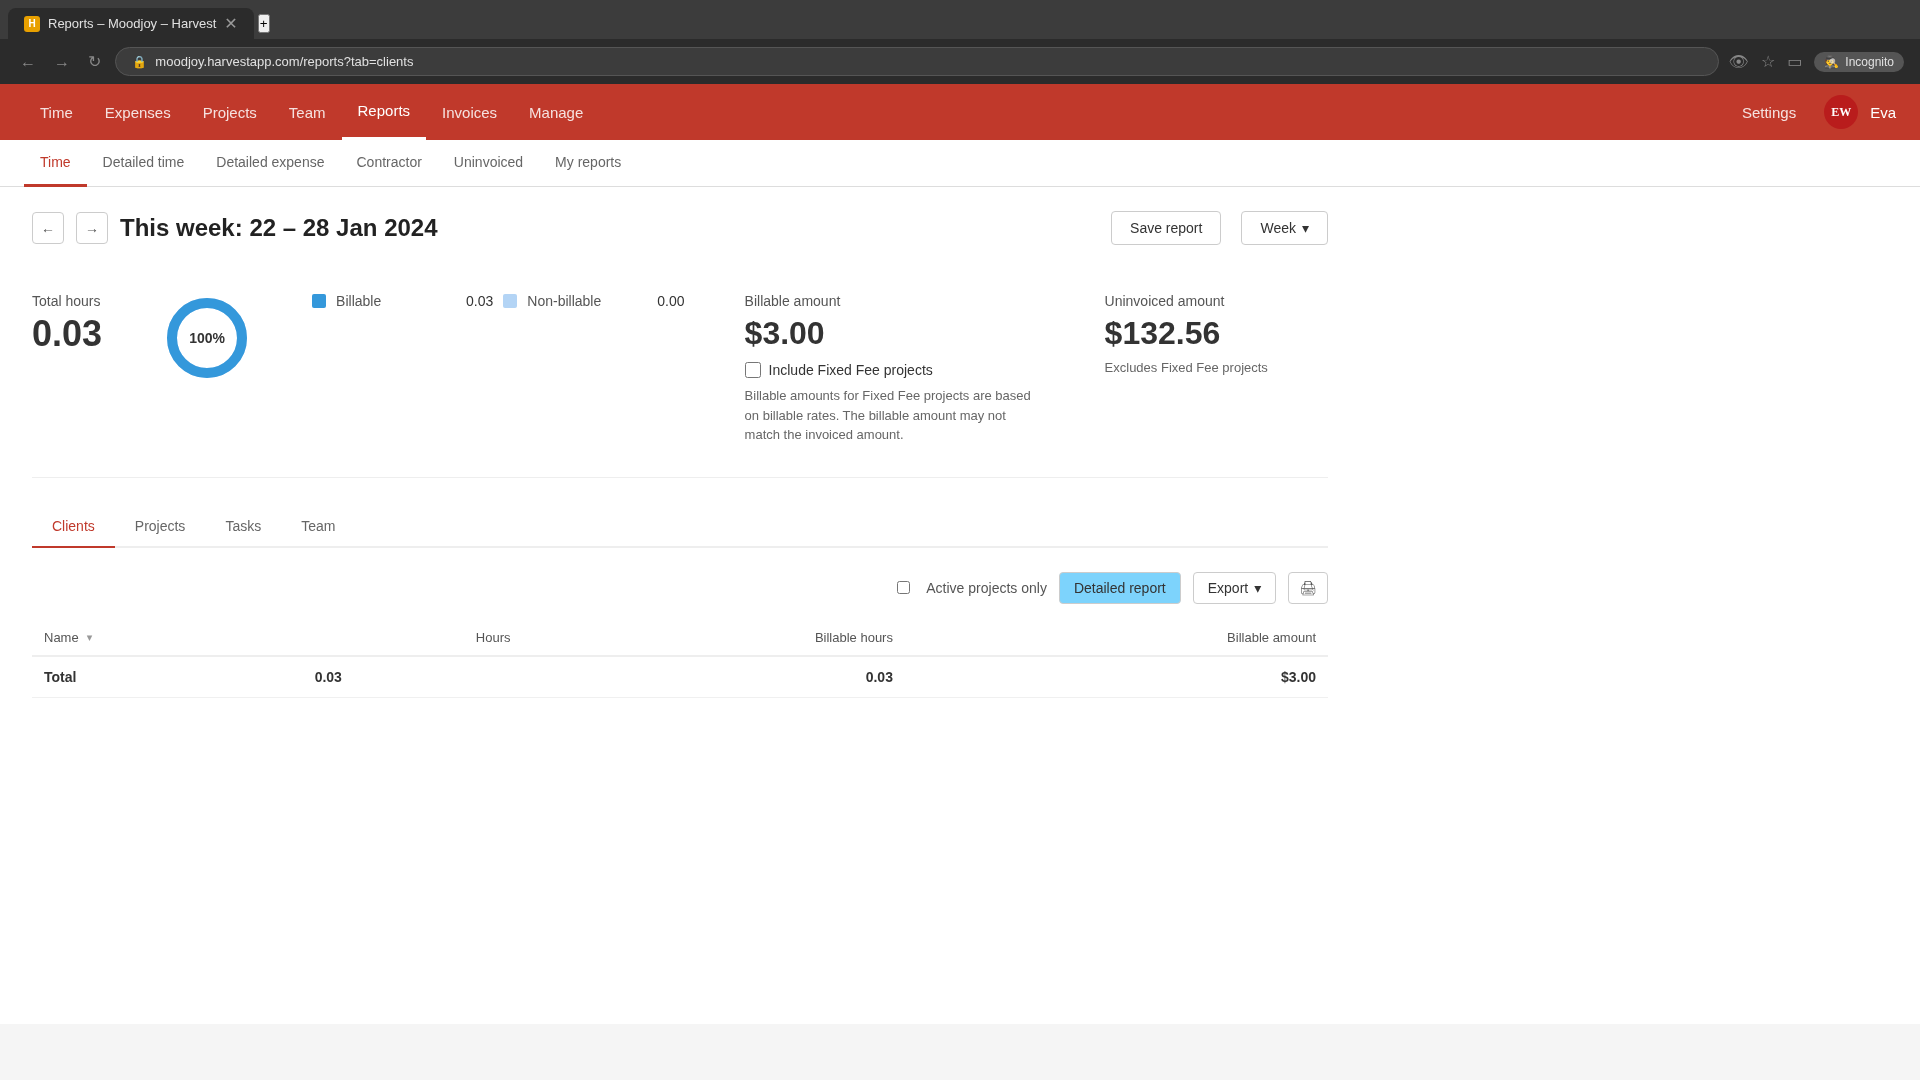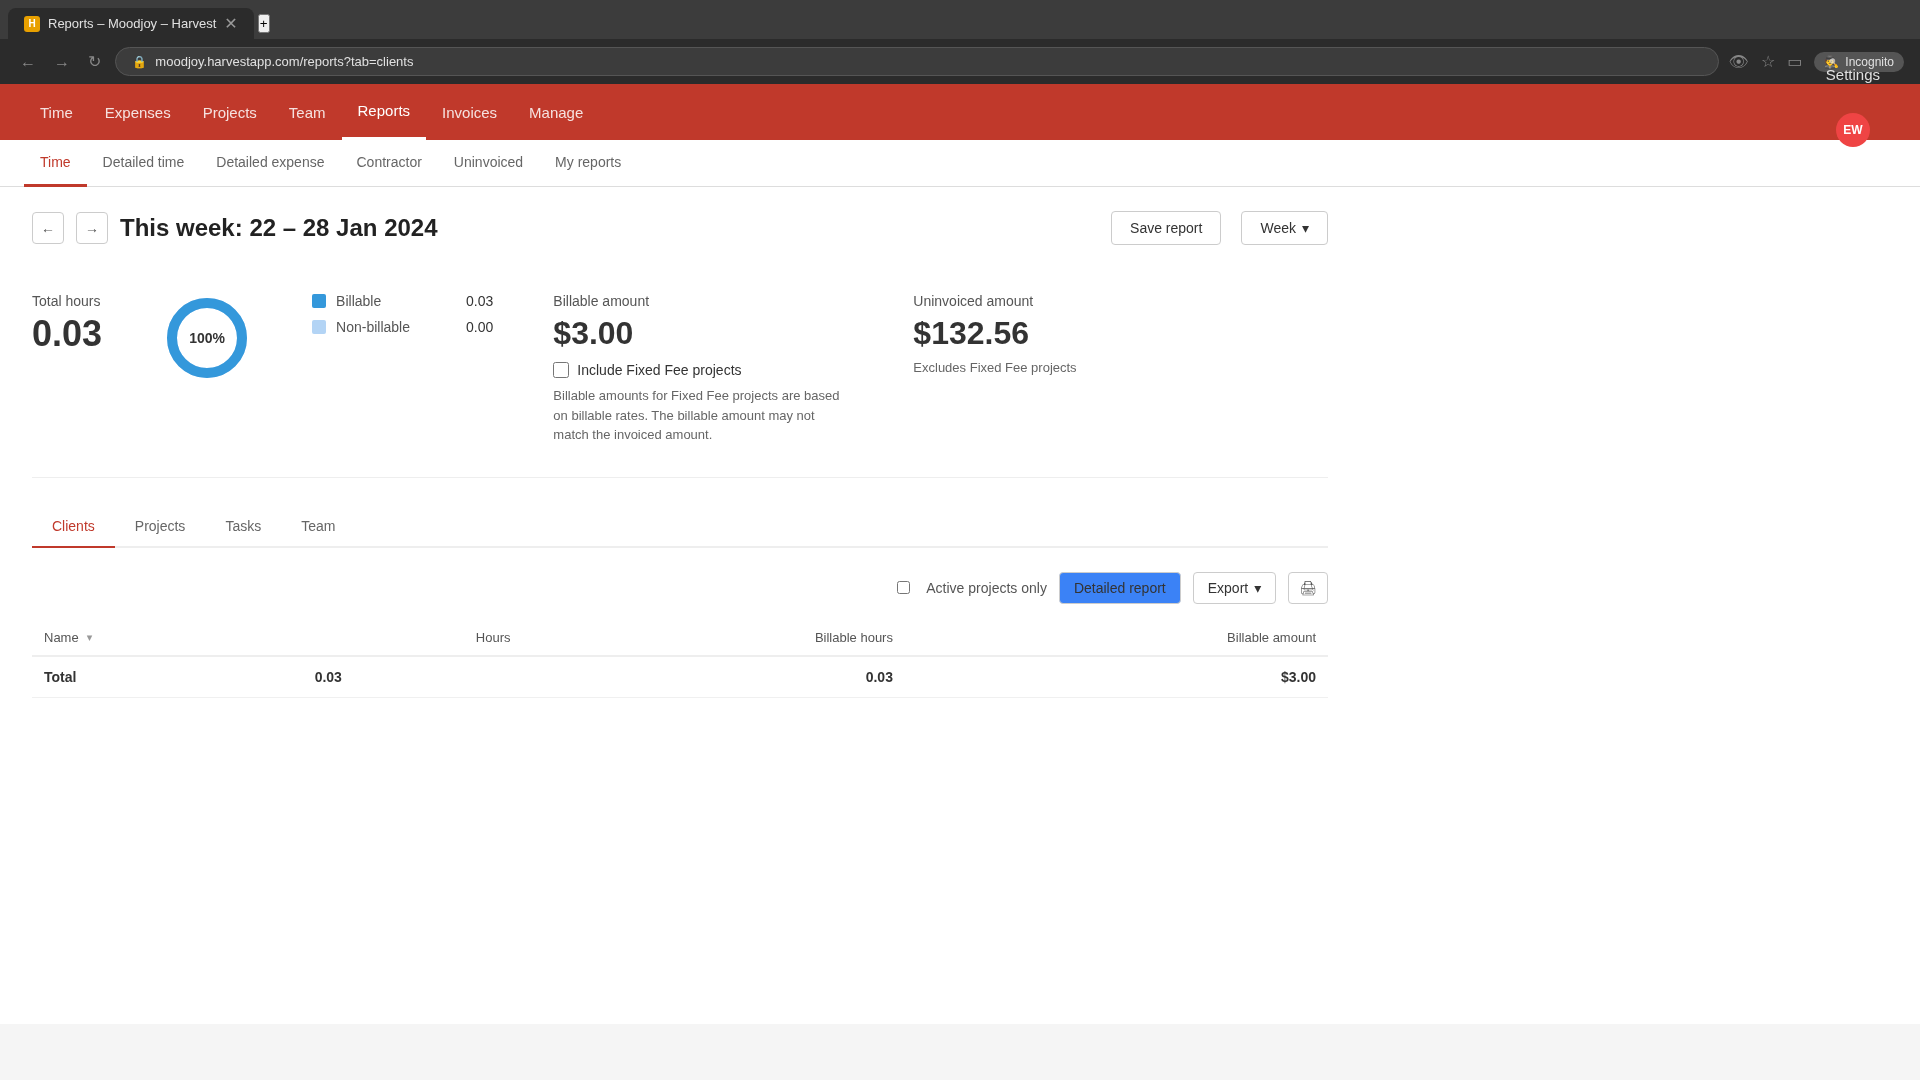--- a/index.html
+++ b/index.html
@@ -19,23 +19,23 @@
     .browser-icons { display: flex; align-items: center; gap: 12px; color: #888; font-size: 16px; }
     .incognito-badge { background: #555; color: #e0e0e0; padding: 3px 10px; border-radius: 12px; font-size: 12px; display: flex; align-items: center; gap: 6px; }
 
     
     .app { background: white; min-height: 940px; }
 
     
     .main-nav { background: #c0392b; display: flex; align-items: center; padding: 0 24px; height: 56px; }
     .main-nav a { color: rgba(255,255,255,0.85); text-decoration: none; padding: 18px 16px; font-size: 15px; font-weight: 500; display: inline-block; }
     .main-nav a.active { color: white; border-bottom: 3px solid white; }
-    .nav-right { margin-left: auto; display: flex; align-items: center; gap: 12px; flex-direction: column; }
+    .nav-right { margin-left: auto; display: flex; align-items: center; gap: 12px; }
     .settings-link { color: rgba(255,255,255,0.85); text-decoration: none; font-size: 15px; }
-    .user-avatar { background: #ef4444; width: 34px; height: 34px; border-radius: 50%; display: flex; align-items: center; justify-content: center; color: white; font-size: 12px; font-weight: bold; }
+    .user-avatar { background: #b91c1c; width: 34px; height: 34px; border-radius: 50%; display: flex; align-items: center; justify-content: center; color: white; font-size: 12px; font-weight: bold; font-family: Liberation Serif, serif; }
     .user-name { color: white; font-size: 15px; }
 
     
     .sub-nav { border-bottom: 1px solid #ddd; padding: 0 24px; background: white; display: flex; gap: 0; }
     .sub-nav a { color: #666; text-decoration: none; padding: 14px 16px; font-size: 14px; display: inline-block; border-bottom: 3px solid transparent; margin-bottom: -1px; }
     .sub-nav a.active { color: #c0392b; border-bottom: 3px solid #c0392b; }
 
     
     .content { padding: 24px 32px; max-width: 1360px; }
 
@@ -53,21 +53,21 @@
     .total-hours { }
     .total-hours .label { font-size: 14px; color: #555; margin-bottom: 4px; }
     .total-hours .value { font-size: 36px; font-weight: 600; color: #333; }
     
     
     .donut-container { position: relative; width: 90px; height: 90px; }
     .donut-container svg { transform: rotate(-90deg); }
     .donut-label { position: absolute; top: 50%; left: 50%; transform: translate(-50%, -50%); font-size: 14px; font-weight: 700; color: #333; text-align: center; }
 
     
-    .legend { display: flex; flex-direction: column; gap: 10px; justify-content: center; }
+    .legend { display: flex; flex-direction: row; gap: 10px; justify-content: center; }
     .legend-item { display: flex; align-items: center; gap: 10px; }
     .legend-dot { width: 14px; height: 14px; border-radius: 2px; }
     .legend-text { display: flex; justify-content: space-between; gap: 40px; align-items: center; }
     .legend-name { font-size: 14px; color: #555; min-width: 90px; }
     .legend-val { font-size: 14px; color: #333; font-weight: 500; }
 
     
     .billable-section { }
     .billable-section .section-label { font-size: 14px; color: #555; margin-bottom: 6px; }
     .billable-section .amount { font-size: 32px; font-weight: 600; color: #333; margin-bottom: 10px; }
@@ -83,21 +83,21 @@
     .excludes-note { font-size: 13px; color: #666; }
 
     
     .data-tabs { display: flex; gap: 0; border-bottom: 2px solid #eee; margin-bottom: 24px; }
     .data-tabs .tab-item { padding: 12px 20px; cursor: pointer; font-size: 14px; color: #666; border-bottom: 2px solid transparent; margin-bottom: -2px; }
     .data-tabs .tab-item.active { color: #c0392b; border-bottom: 2px solid #c0392b; font-weight: 500; }
 
     
     .table-controls { display: flex; align-items: center; justify-content: flex-end; gap: 12px; margin-bottom: 16px; }
     .active-projects-check { display: flex; align-items: center; gap: 16px; font-size: 14px; color: #555; }
-    .detailed-report-btn { border: 1px solid #ccc; background: #3b82f6; padding: 7px 14px; border-radius: 4px; cursor: pointer; font-size: 14px; color: #333; }
+    .detailed-report-btn { border: 1px solid #ccc; background: #7dd3fc; padding: 7px 14px; border-radius: 4px; cursor: pointer; font-size: 14px; color: #333; }
     .export-btn { border: 1px solid #ccc; background: white; padding: 7px 14px; border-radius: 4px; cursor: pointer; font-size: 14px; color: #333; display: flex; align-items: center; gap: 6px; }
     .print-btn { border: 1px solid #ccc; background: white; padding: 7px 10px; border-radius: 4px; cursor: pointer; font-size: 14px; color: #555; }
 
     
     .data-table { width: 100%; border-collapse: collapse; }
     .data-table th { text-align: right; padding: 10px 12px; font-size: 13px; color: #555; font-weight: 500; border-bottom: 2px solid #eee; }
     .data-table th.right { text-align: right; }
     .data-table td { padding: 12px 12px; font-size: 14px; border-bottom: 1px solid #f0f0f0; }
     .data-table td.right { text-align: right; }
     .data-table tr.total-row td { font-weight: 600; color: #333; border-top: 2px solid #ddd; }

